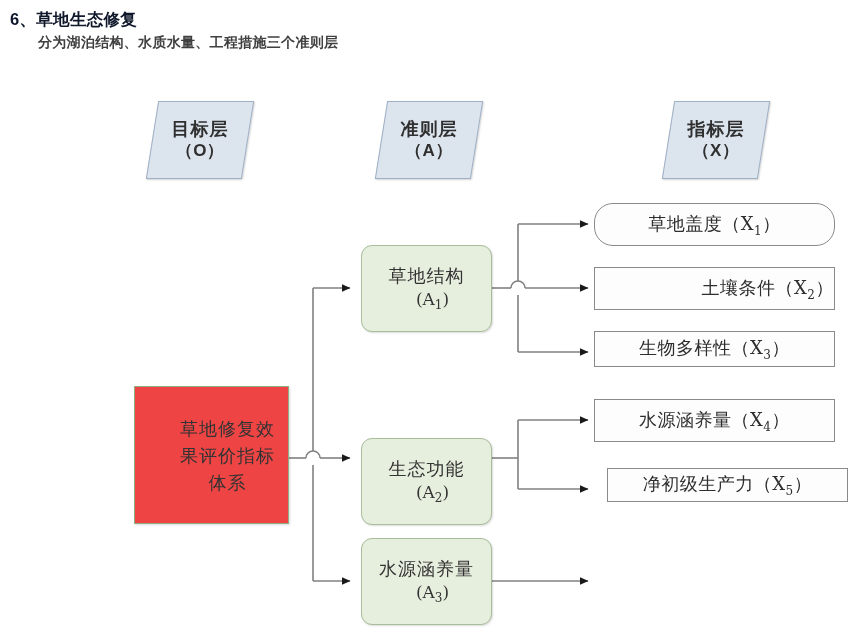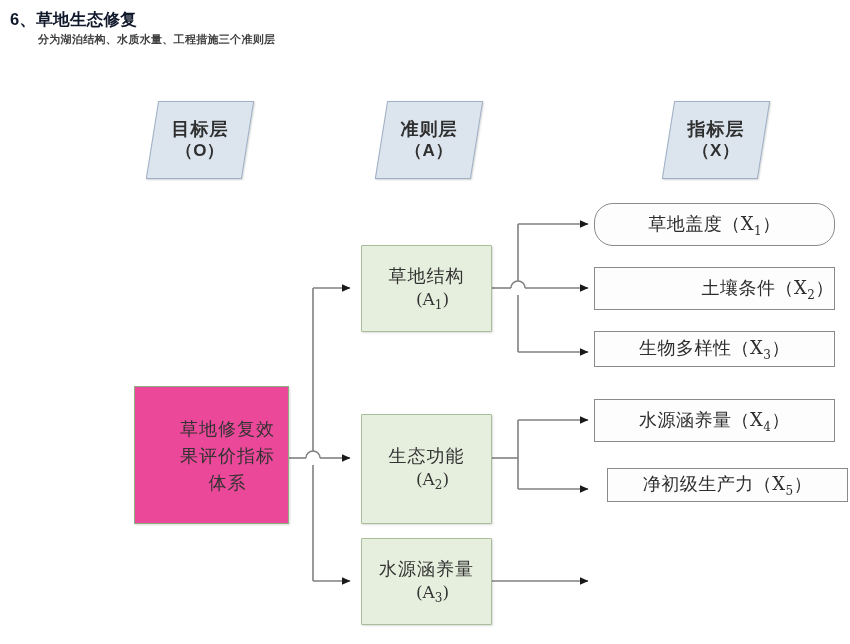--- a/index.html
+++ b/index.html
@@ -27,21 +27,21 @@
   }
   .head-line-1 {
     font-size: 16.5px;
     font-weight: bold;
     color: #0f172a;
     letter-spacing: 0.3px;
     line-height: 1.45;
     white-space: nowrap;
   }
   .head-line-2 {
-    font-size: 11px;
+    font-size: 14px;
     font-weight: bold;
     color: #404040;
     letter-spacing: 0.3px;
     line-height: 1.45;
     padding-left: 28px;
     white-space: nowrap;
   }
 
   
   #diagram {
@@ -88,21 +88,21 @@
   .lh-code {
     font-size: 17px;
     font-weight: bold;
     line-height: 1.25;
     letter-spacing: 0.5px;
   }
 
   
   .goal-box {
     position: absolute;
-    background: #ec4899;
+    background: #ef4444;
     border: 1px solid #8fae81;
     box-sizing: border-box;
     display: flex;
     align-items: center;
     justify-content: center;
     text-align: center;
     box-shadow: 1px 1px 2px rgba(0,0,0,0.15);
     padding-left: 32px;
   }
   .goal-box .gb-text {
@@ -111,21 +111,21 @@
     color: #333333;
     letter-spacing: 1px;
     font-family: "DejaVu Serif", "Liberation Serif", serif;
   }
 
   
   .crit-box {
     position: absolute;
     background: #e6eedd;
     border: 1px solid #a8bd9a;
-    border-radius: 1px;
+    border-radius: 11px;
     box-sizing: border-box;
     display: flex;
     flex-direction: column;
     align-items: center;
     justify-content: center;
     box-shadow: 1px 1px 2px rgba(0,0,0,0.14);
   }
   .crit-box .cb-name {
     font-size: 18px;
     line-height: 1.35;
@@ -239,21 +239,21 @@
       <div>果评价指标</div>
       <div>体系</div>
     </div>
   </div>
 
   <div class="crit-box" style="left:361px; top:245px; width:131px; height:87px;">
     <div class="cb-name">草地结构</div>
     <div class="cb-code"><span>(A</span><sub>1</sub><span>)</span></div>
   </div>
 
-  <div class="crit-box" style="left:361px; top:414px; width:131px; height:110px;">
+  <div class="crit-box" style="left:361px; top:438px; width:131px; height:87px;">
     <div class="cb-name">生态功能</div>
     <div class="cb-code"><span>(A</span><sub>2</sub><span>)</span></div>
   </div>
 
   <div class="crit-box" style="left:361px; top:538px; width:131px; height:87px;">
     <div class="cb-name">水源涵养量</div>
     <div class="cb-code"><span>(A</span><sub>3</sub><span>)</span></div>
   </div>
 
   <div class="ind-box" style="left:594px; top:203px; width:241px; height:43px;border-radius:19px;">

